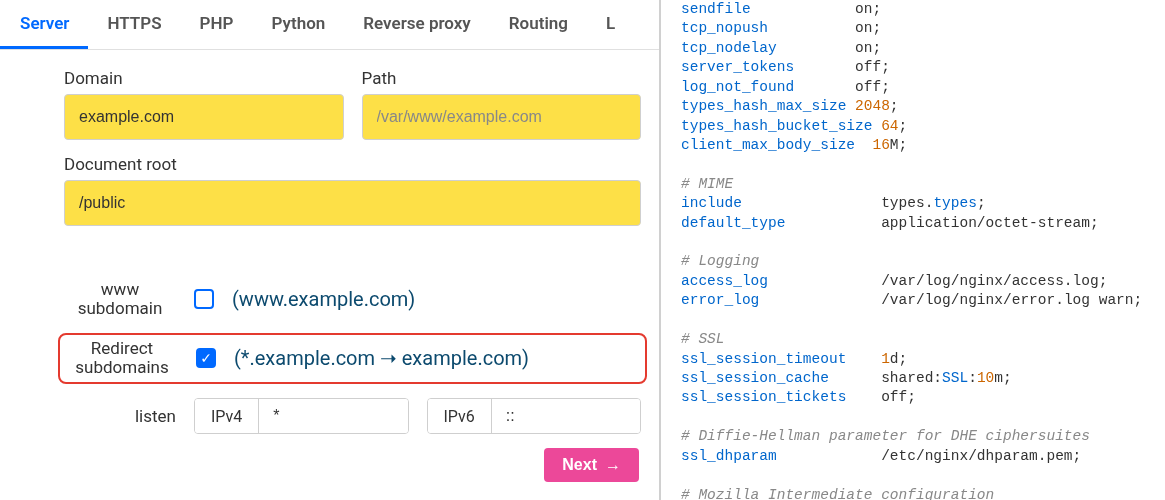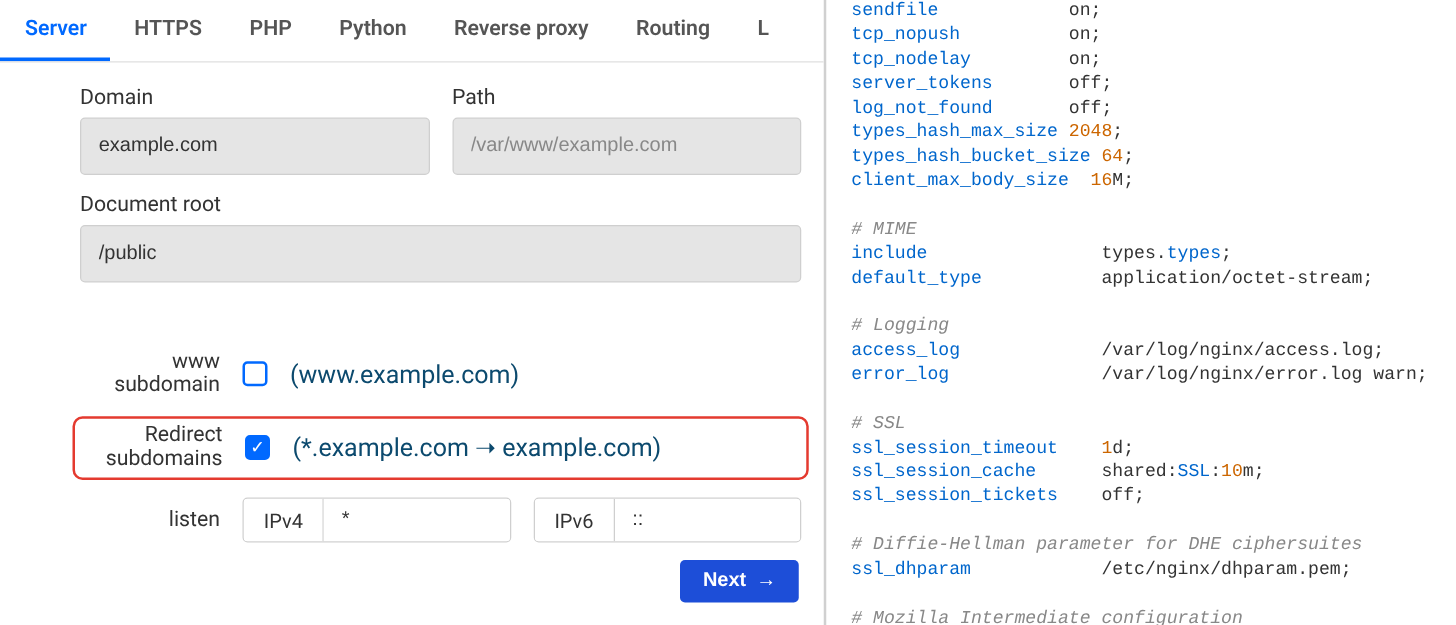--- a/index.html
+++ b/index.html
@@ -64,39 +64,39 @@
       color: #333;
       font-weight: 400;
     }
     .input {
       height: 46px;
       border: 1px solid #cfcfcf;
       border-radius: 4px;
       padding: 0 14px;
       font-size: 16px;
       color: #333;
-      background: #e5e5e5;
+      background: #fde047;
       width: 100%;
     }
     .input::placeholder { color: #888; }
     .switch-row {
       display: flex;
       align-items: center;
       gap: 18px;
     }
     .switch-row.highlight {
       border: 2px solid #e43a2f;
       border-radius: 8px;
       padding: 4px 6px;
       margin-left: -6px;
       margin-right: -6px;
     }
     .switch-label {
       width: 112px;
-      text-align: right;
+      text-align: center;
       font-size: 17px;
       color: #333;
       line-height: 1.15;
     }
     .checkbox {
       width: 20px;
       height: 20px;
       border: 2px solid #0069ff;
       border-radius: 4px;
       display: inline-flex;
@@ -152,21 +152,21 @@
       font-size: 16px;
       flex: 1;
       color: #333;
     }
     .footer {
       display: flex;
       justify-content: flex-end;
       padding-right: 2px;
     }
     .next-btn {
-      background: #1d4ed8;
+      background: #ec4899;
       color: #fff;
       border: none;
       border-radius: 4px;
       font-size: 16px;
       font-weight: 600;
       padding: 8px 18px;
       display: inline-flex;
       align-items: center;
       gap: 8px;
       cursor: pointer;

